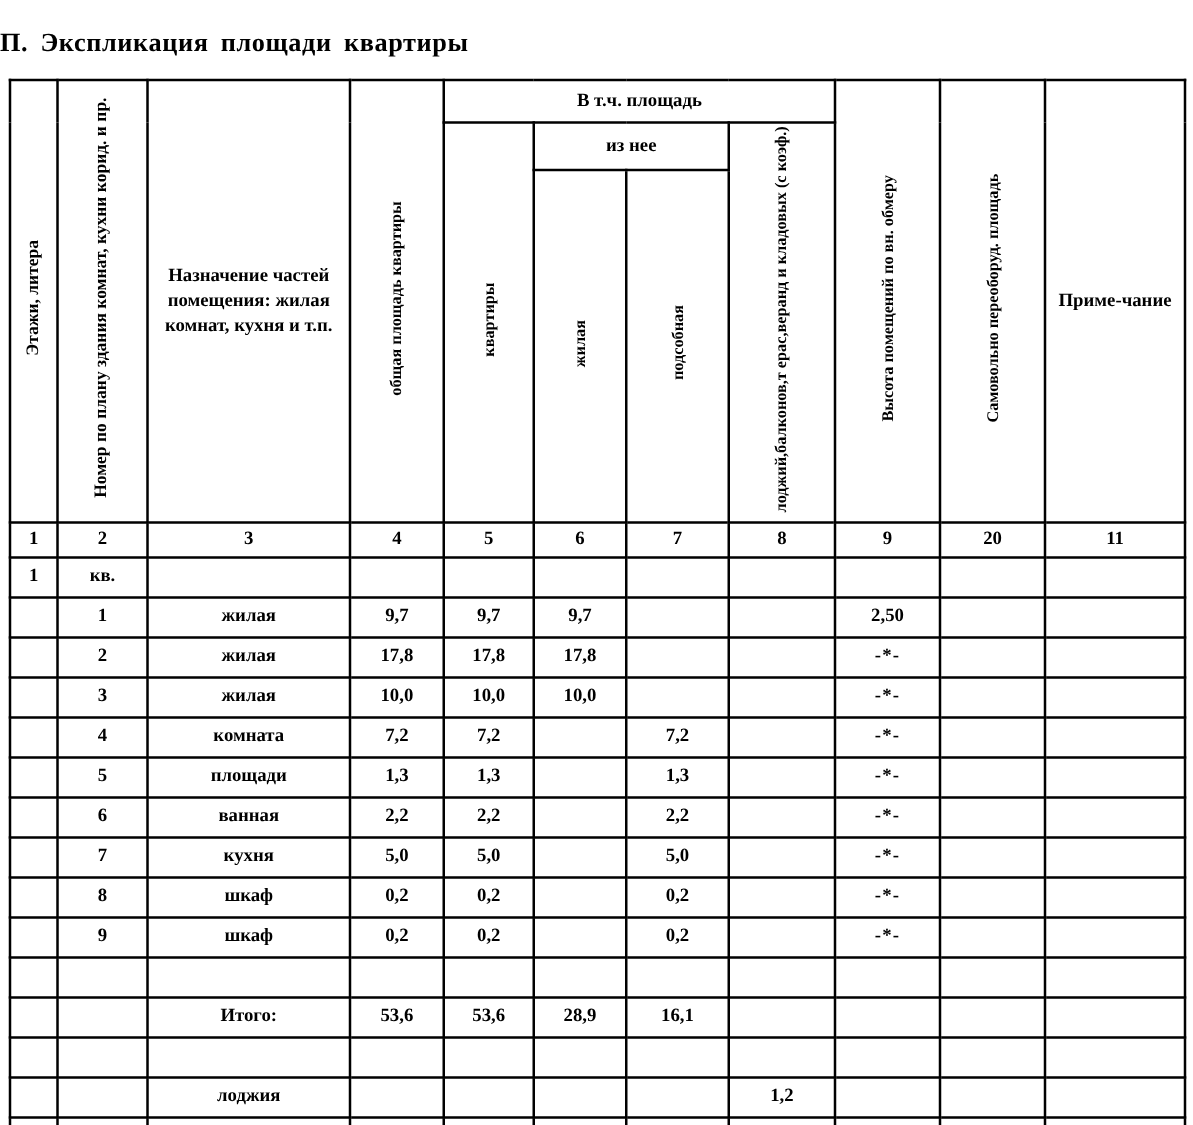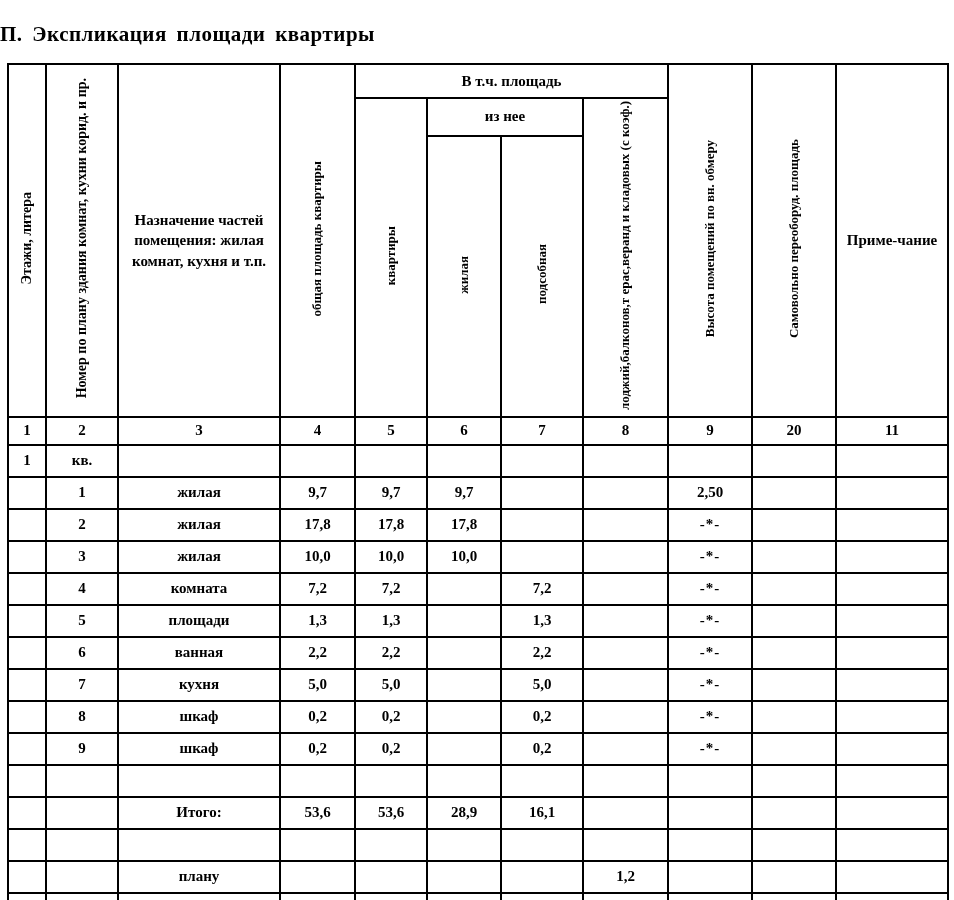--- a/index.html
+++ b/index.html
@@ -338,21 +338,21 @@
         <td></td>
         <td></td>
         <td></td>
         <td></td>
         <td></td>
         <td></td>
       </tr>
       <tr class="data-row">
         <td></td>
         <td></td>
-        <td class="cell-left">плану</td>
+        <td class="cell-left">лоджия</td>
         <td></td>
         <td></td>
         <td></td>
         <td></td>
         <td>1,2</td>
         <td></td>
         <td></td>
         <td></td>
       </tr>
       <tr class="empty-row">

